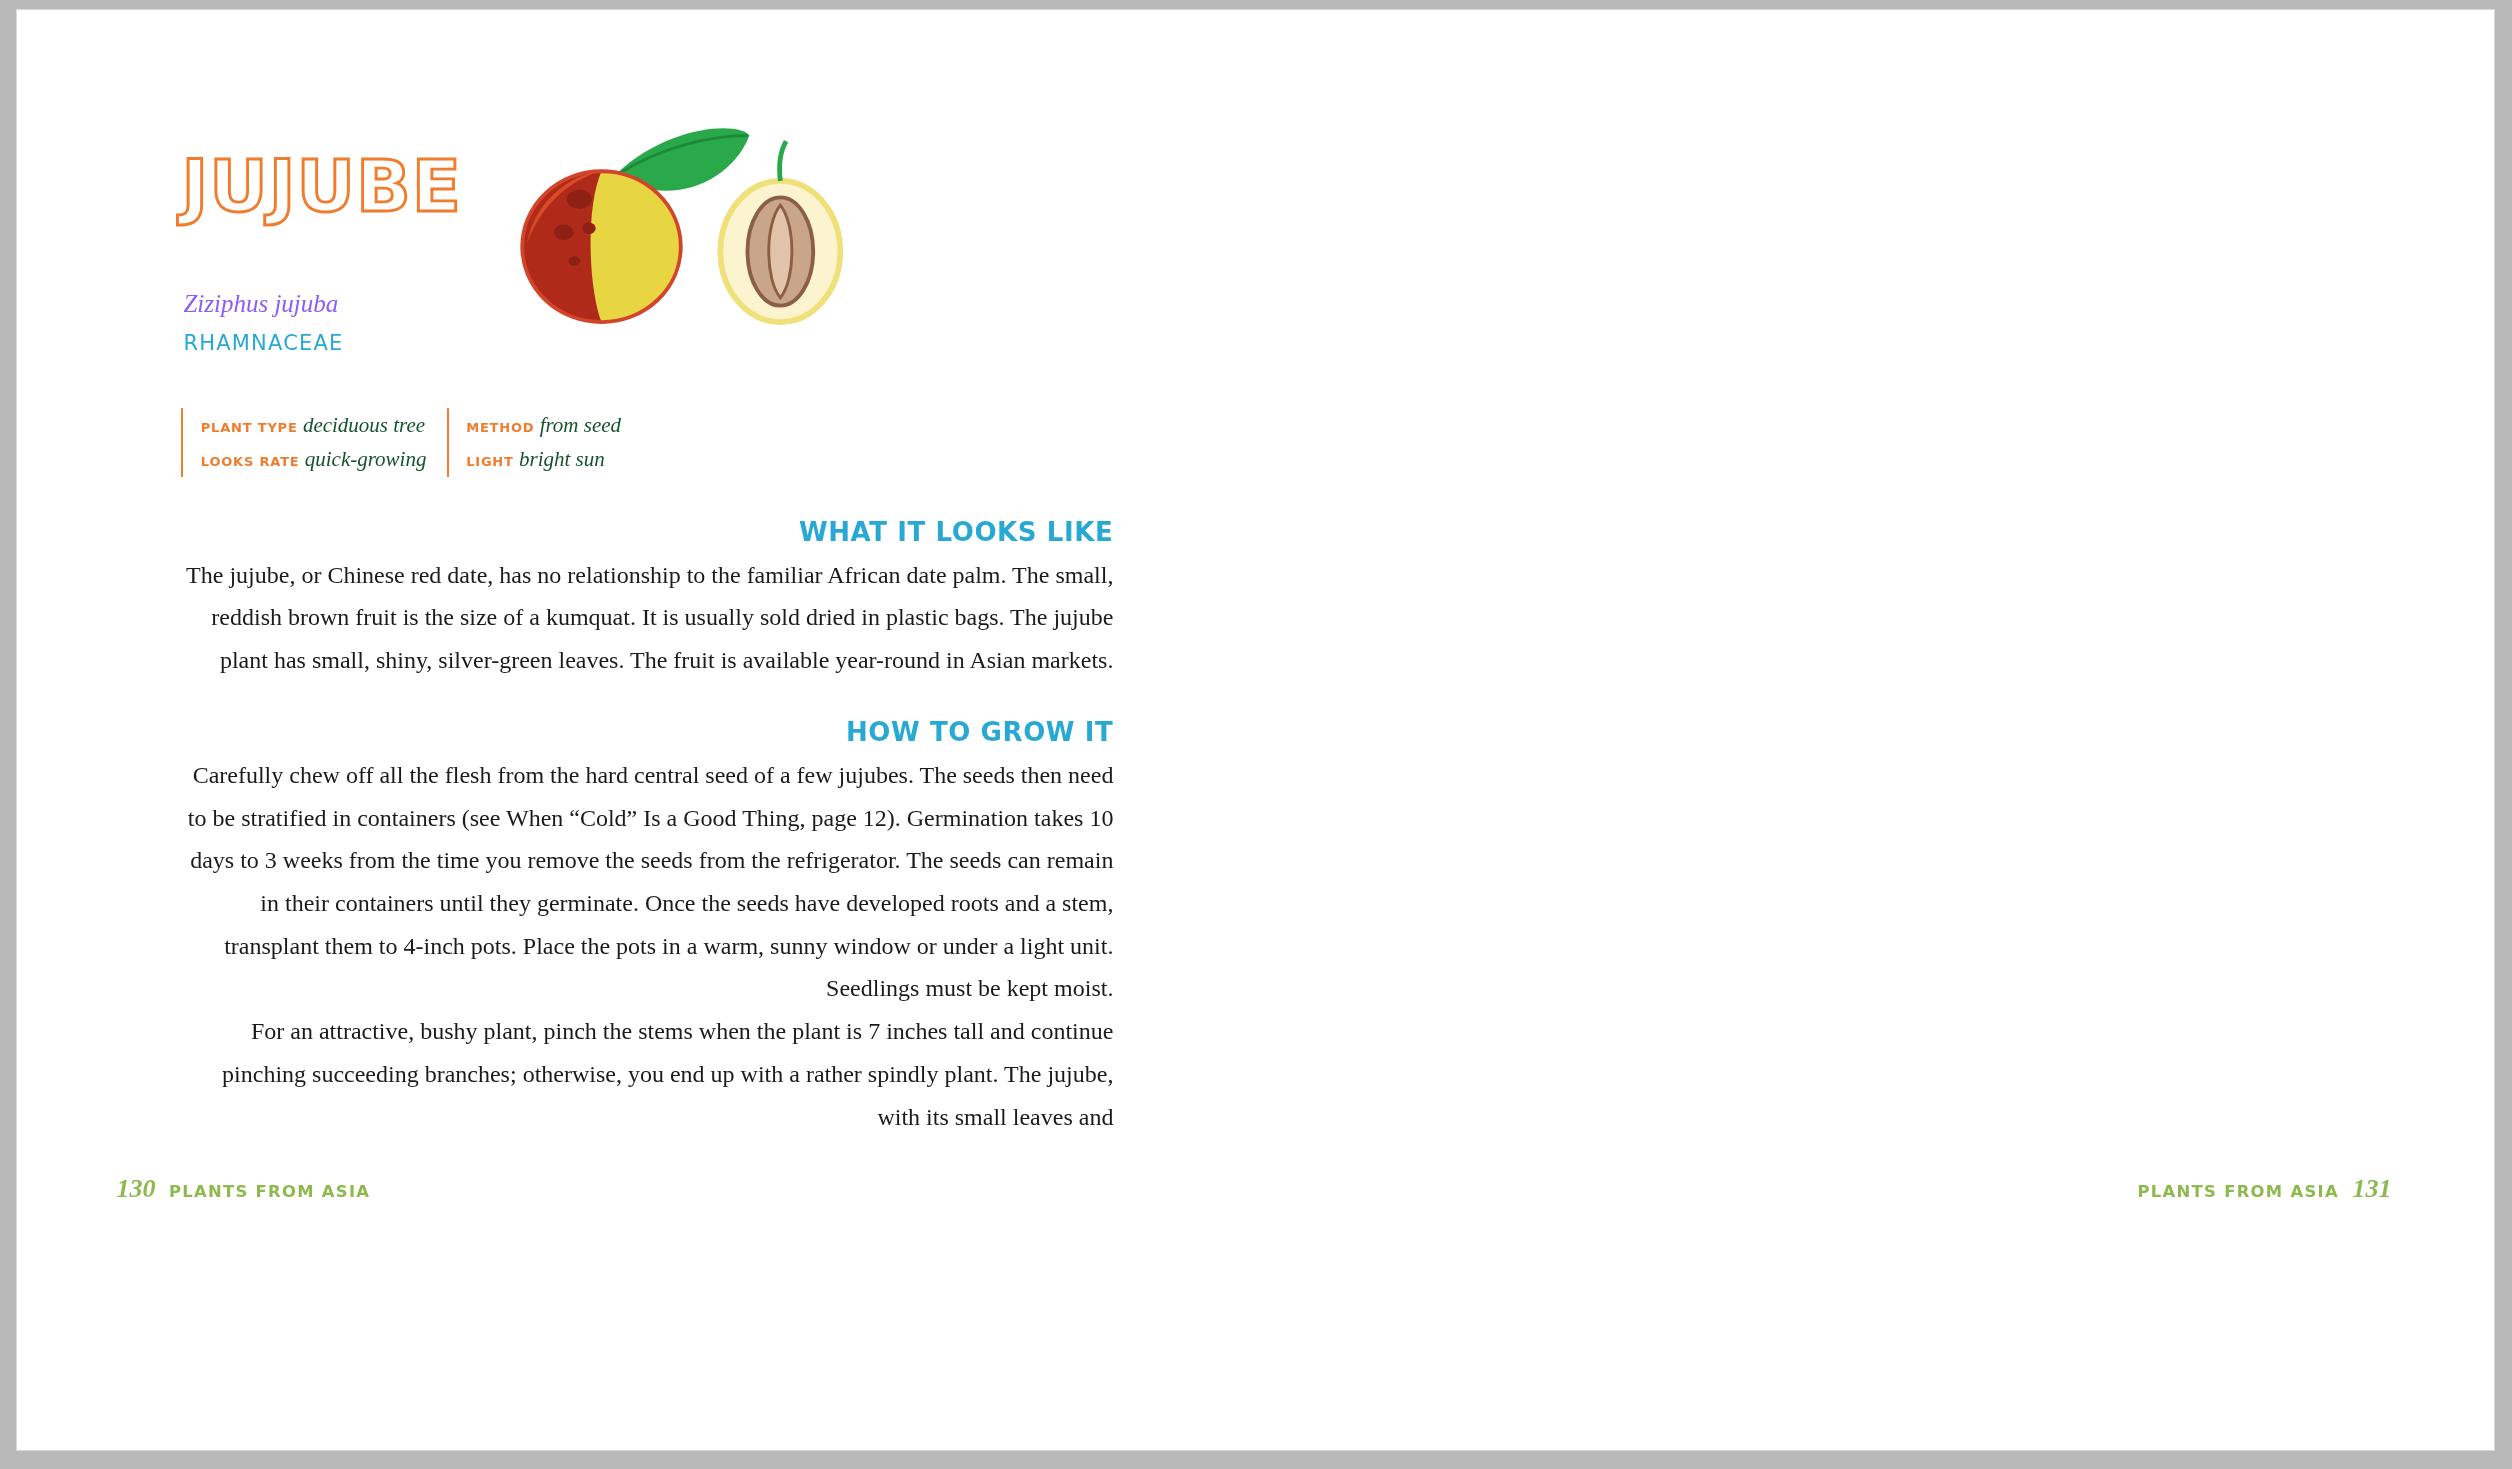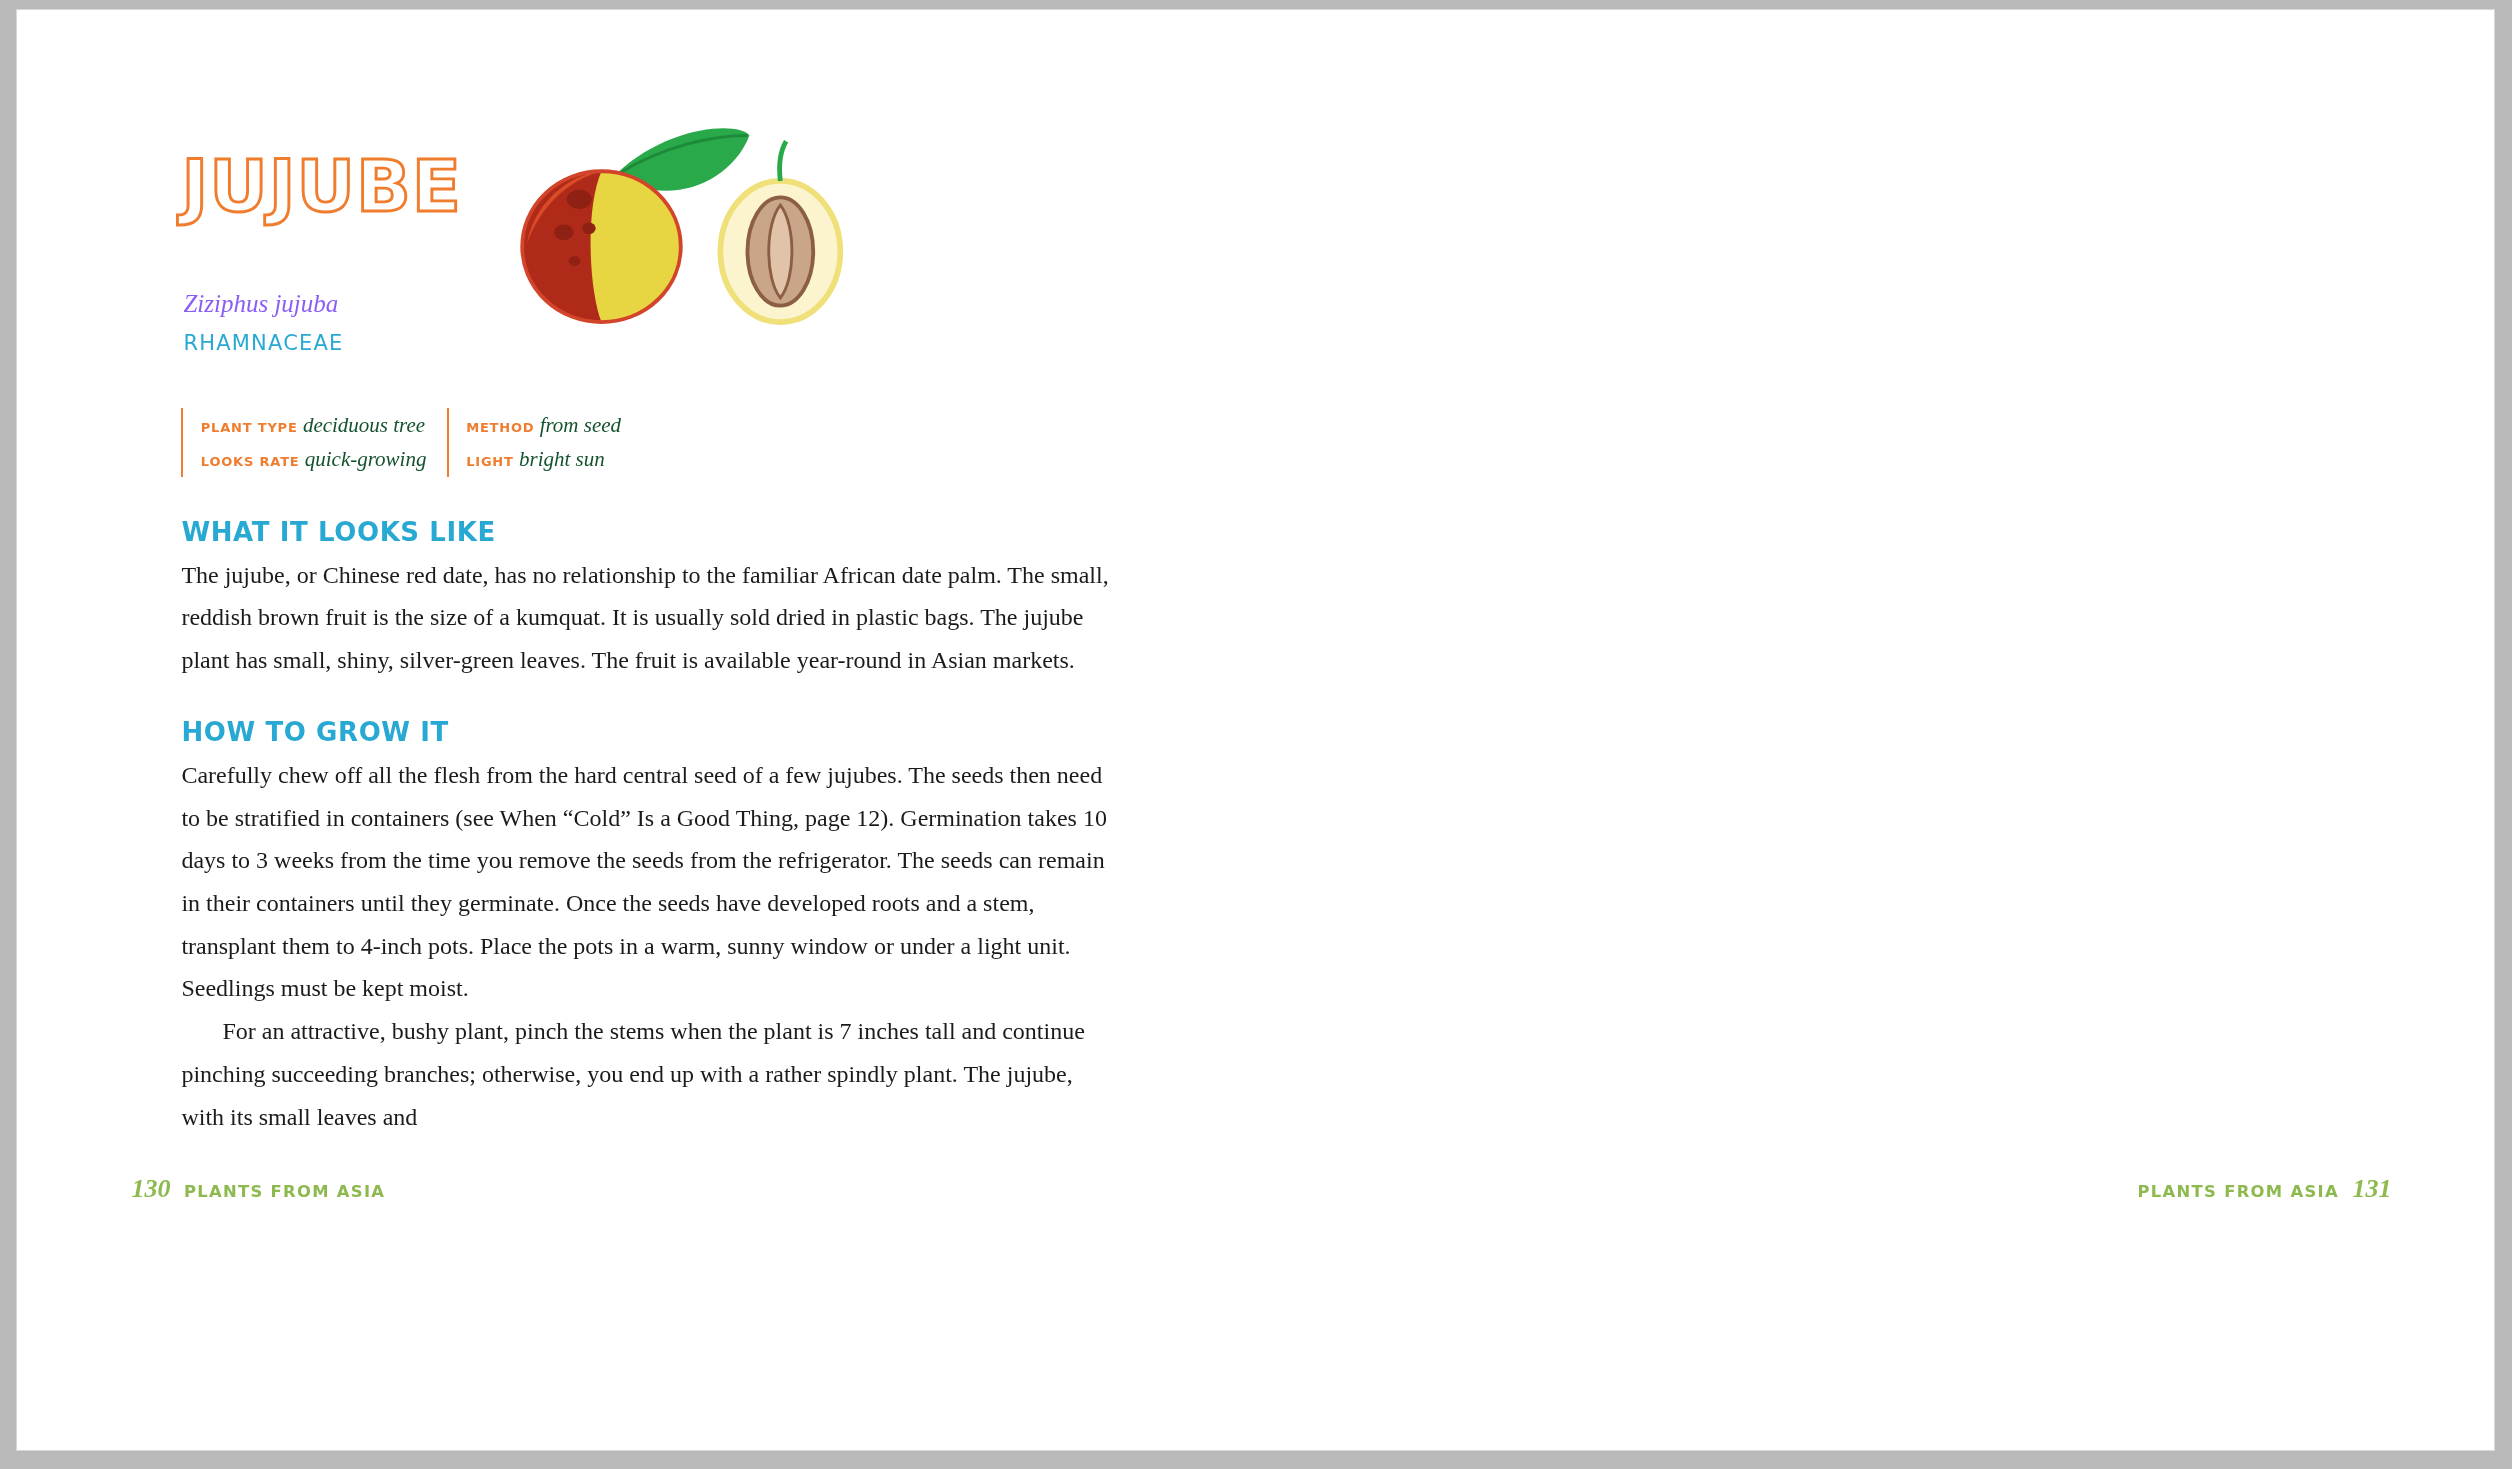--- a/index.html
+++ b/index.html
@@ -97,21 +97,21 @@
   }
 
   
   .col {
     position: absolute;
     width: 932px;
     font-family: "Liberation Serif", serif;
     font-size: 24px;
     line-height: 1.78;
     color: #1b1b1b;
-    text-align: left;
+    text-align: right;
   }
   .col-left  { left: 164px; top: 507px; }
 
   h2.section {
     font-family: "DejaVu Sans", sans-serif;
     font-weight: bold;
     font-size: 26px;
     letter-spacing: 0.6px;
     color: #27a9d3;
     text-transform: uppercase;
@@ -133,21 +133,21 @@
     font-weight: bold;
     text-transform: uppercase;
   }
   .footer .pnum {
     font-family: "Liberation Serif", serif;
     font-style: italic;
     font-weight: bold;
     font-size: 26px;
     letter-spacing: 0;
   }
-  .footer-left { left: 114px; }
+  .footer-left { left: 99px; }
   .footer-right { right: 104px; }
   .footer-left .pnum { margin-right: 13.5px; }
   .footer-right .pnum { margin-left: 13.5px; }
   .footer-inline { display: flex; align-items: baseline; }
 
   
   .fruit-art { position: absolute; left: 483px; top: 106px; }
 </style>
 </head>
 <body>

